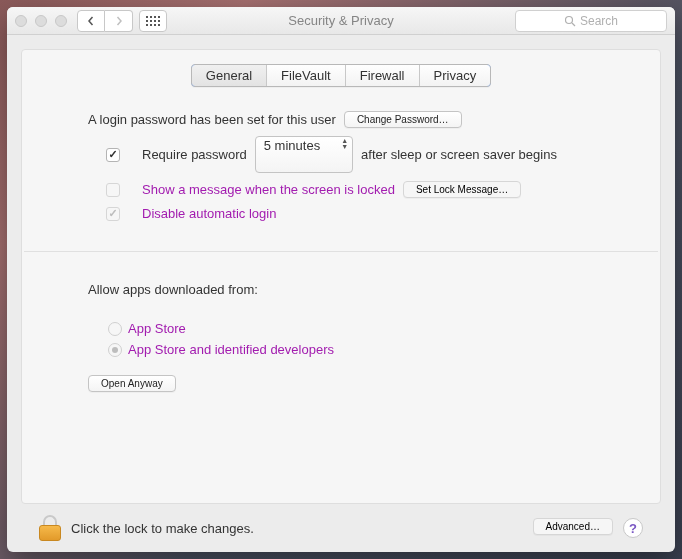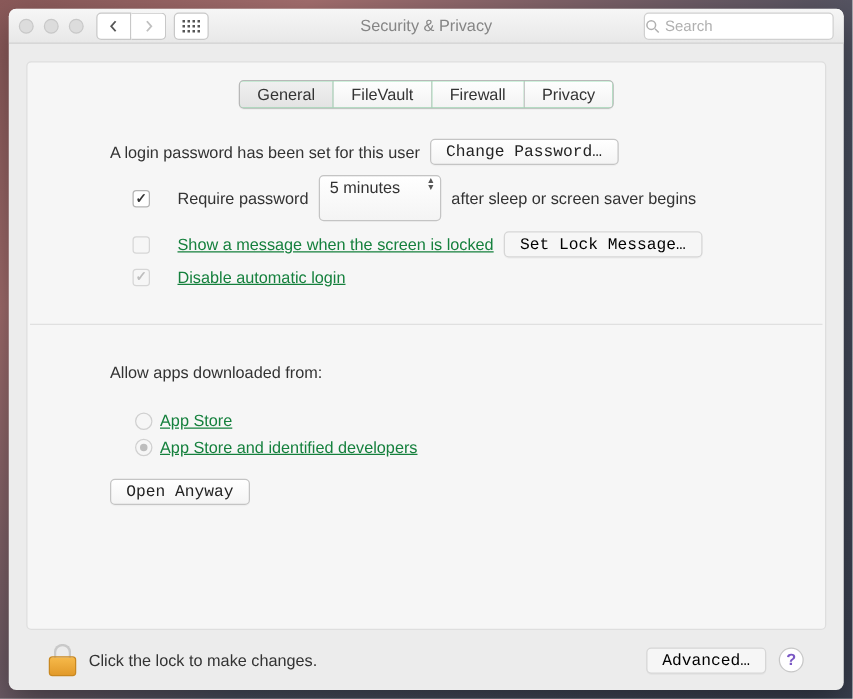--- a/index.html
+++ b/index.html
@@ -45,64 +45,64 @@
     border-radius:4px; display:flex; align-items:center; justify-content:center;
   }
   .grid-icon { display:grid; grid-template-columns:repeat(4,2px); grid-template-rows:repeat(3,2px); gap:2px; }
   .grid-icon span { background:#555; width:2px; height:2px; }
   .title {
     position:absolute; left:0; right:0; text-align:center; font-size:13px; color:#858585;
     pointer-events:none;
   }
   .searchbox {
     margin-left:auto; width:152px; height:22px; background:#fff; border:1px solid #d0d0d0;
-    border-radius:4px; display:flex; align-items:center; justify-content:flex-start; color:#b0b0b0; gap:4px; font-size:12px;
+    border-radius:4px; display:flex; align-items:center; justify-content:center; color:#b0b0b0; gap:4px; font-size:12px;
   }
   .content {
     flex:1; padding: 14px 14px 0 14px; display:flex; flex-direction:column;
   }
   .panel {
     background:#f6f6f6; border:1px solid #dedede; border-radius:4px; flex:1;
     display:flex; flex-direction:column; position:relative;
   }
   .tabbar {
     display:flex; justify-content:center; margin-top:14px;
   }
   .tabs {
-    display:flex; border:1px solid #b8b8b8; border-radius:4px; overflow:hidden; background:#86efac;
+    display:flex; border:1px solid #b8b8b8; border-radius:4px; overflow:hidden; background:#3b82f6;
     box-shadow: 0 1px 0 rgba(0,0,0,0.03);
   }
   .tab {
     padding: 3px 14px; font-size:13px; border-right:1px solid #c8c8c8; background:linear-gradient(#fefefe,#f3f3f3); cursor:default;
   }
   .tab:last-child { border-right:none; }
   .tab.active { background:linear-gradient(#f0f0f0,#e3e3e3); }
   .section1 {
     padding: 24px 50px 22px 66px;
   }
   .row { display:flex; align-items:center; gap:8px; margin-bottom:8px; font-size:13px; }
   .btn {
     background:linear-gradient(#fff,#f4f4f4); border:1px solid #c4c4c4; border-radius:4px;
-    padding:2px 12px; font-size:13px; font-family:Liberation Mono, monospace; color:#222; box-shadow:0 1px 0 rgba(0,0,0,0.03);
+    padding:2px 12px; font-size:10px; font-family:Liberation Sans, sans-serif; color:#222; box-shadow:0 1px 0 rgba(0,0,0,0.03);
   }
   .btn.disabled { color:#000000; border-color:#d6d6d6; background:#f6f6f6; }
   .select {
     background:linear-gradient(#fff,#f4f4f4); border:1px solid #c4c4c4; border-radius:4px;
     padding:1px 4px 1px 8px; font-size:13px; display:inline-flex; gap:21px; height:37px;
   }
   .select .arrows { display:flex; flex-direction:column; font-size:7px; line-height:6px; color:#555; }
   .chk { display:inline-flex; align-items:center; gap:22px; }
   .chkbox {
     width:14px; height:14px; border:1px solid #b4b4b4; border-radius:3px; background:#fff;
     display:inline-flex; align-items:center; justify-content:center; font-size:11px; color:#444;
   }
   .chkbox.checked::after { content:"✓"; color:#333; font-weight:bold; }
   .chkbox.disabled { border-color:#d6d6d6; background:#f6f6f6; }
   .chkbox.disabled.checked::after { color:#bdbdbd; }
-  .muted { color:#15803d;text-decoration:underline; }
+  .muted { color:#a21caf; }
   .divider { border-top:1px solid #e0e0e0; margin:0 2px; }
   .section2 { padding:30px 50px 10px 66px; }
   .radio-group { padding-left:20px; margin-top:24px; }
   .radio { display:flex; align-items:center; gap:6px; margin-bottom:6px; }
   .rdot {
     width:14px; height:14px; border:1px solid #d0d0d0; border-radius:50%; background:#f6f6f6;
     display:flex; align-items:center; justify-content:center;
   }
   .rdot.sel::after { content:""; width:6px; height:6px; border-radius:50%; background:#bdbdbd; }
   .blocked { display:flex; align-items:flex-start; gap:16px; margin-top:18px; }

